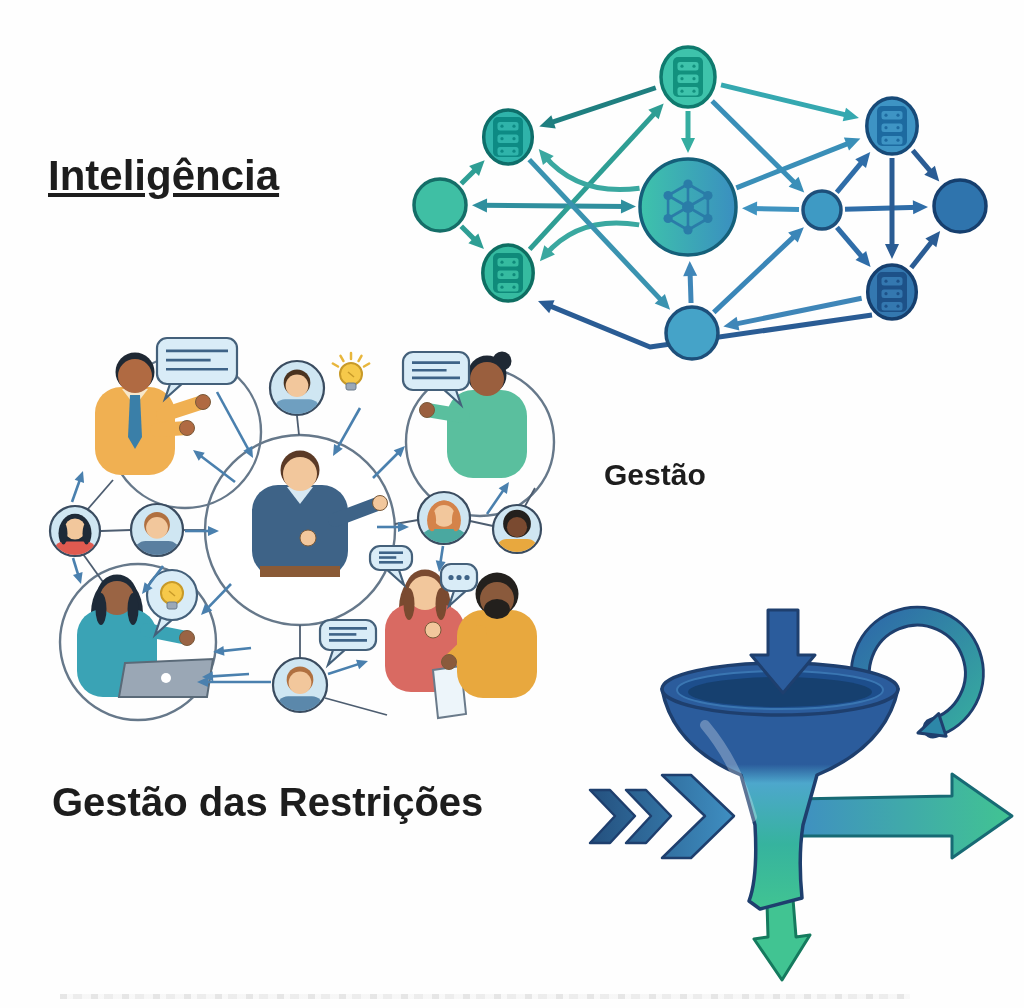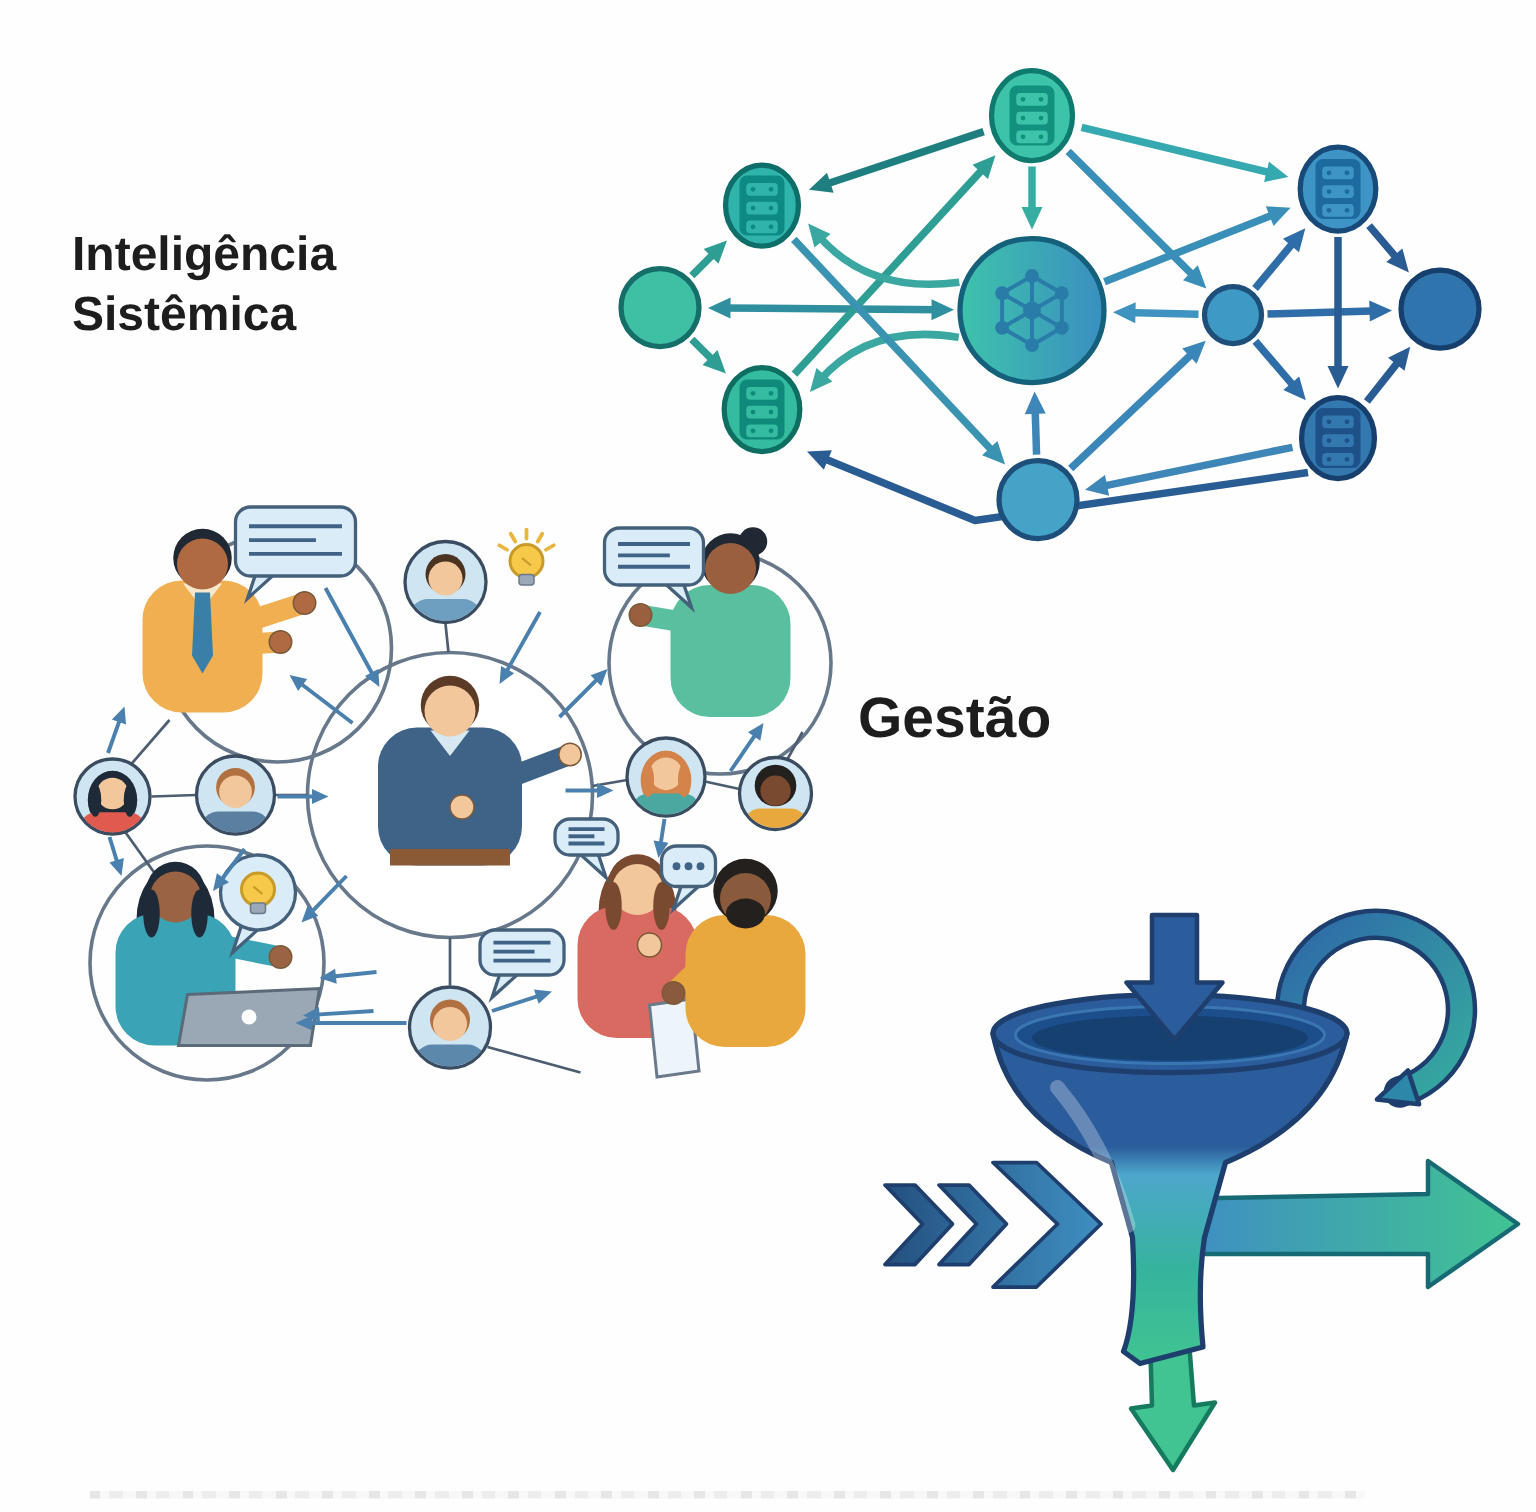--- a/index.html
+++ b/index.html
@@ -4,47 +4,47 @@
 <style>
   html,body{margin:0;padding:0;background:#ffffff;}
   #canvas{
     position:relative;width:1024px;height:1008px;overflow:hidden;
     background:#fefefe;font-family:"Liberation Sans",sans-serif;
   }
   .label{
     position:absolute;font-weight:700;color:#1d1d1d;line-height:1.24;
     letter-spacing:0px;white-space:nowrap;
   }
-  #label-si{left:48px;top:150px;font-size:32px;}
-  #label-gc{left:572px;top:456px;font-size:38px;}
+  #label-si{left:48px;top:150px;font-size:42px;text-decoration:underline;}
+  #label-gc{left:604px;top:456px;font-size:30px;}
   #label-gr{left:52px;top:778px;font-size:40px;}
   .illus{position:absolute;}
   #network-illus{left:400px;top:15px;}
   #people-illus{left:35px;top:330px;}
   #funnel-illus{left:555px;top:585px;}
   #bottom-noise{
     position:absolute;left:60px;top:994px;width:850px;height:5px;opacity:.45;
     background:repeating-linear-gradient(90deg,#c9c9c9 0 7px,#f2f2f2 7px 13px,#d8d8d8 13px 22px,#efefef 22px 31px);
   }
 </style>
 </head>
 <body>
 
 <div id="canvas">
 
   <div class="label" id="label-si">
     <div>Inteligência</div>
-    <div>Sistêmica</div>
   </div>
 
   <div class="label" id="label-gc">
     <div>Gestão</div>
   </div>
 
   <div class="label" id="label-gr">
+    <div>Gestão das Restrições</div>
   </div>
 
   <svg id="network-illus" class="illus" width="620" height="350" viewBox="0 0 620 350">
       <defs>
         <linearGradient id="ghub" x1="0" y1="0" x2="1" y2="0">
           <stop offset="0" stop-color="#3ec3ab"></stop>
           <stop offset="1" stop-color="#3a8fc0"></stop>
         </linearGradient>
       </defs>
       <g>

